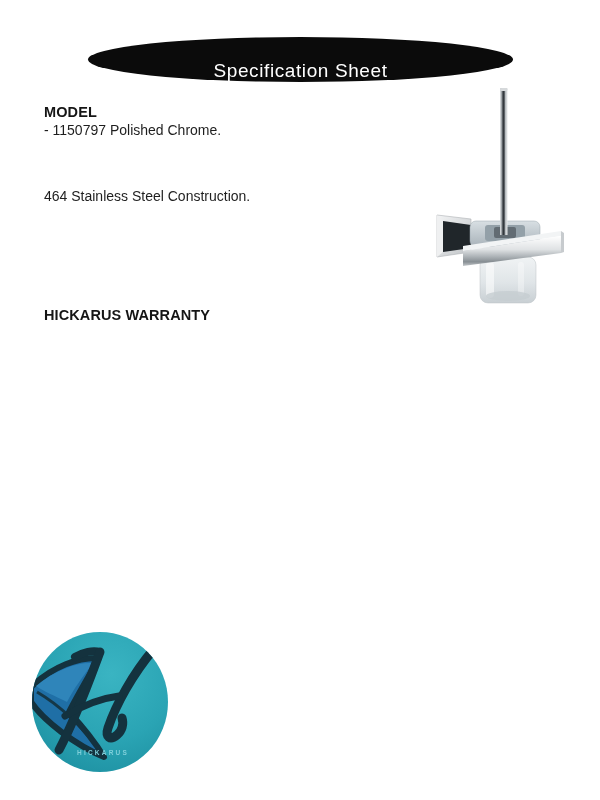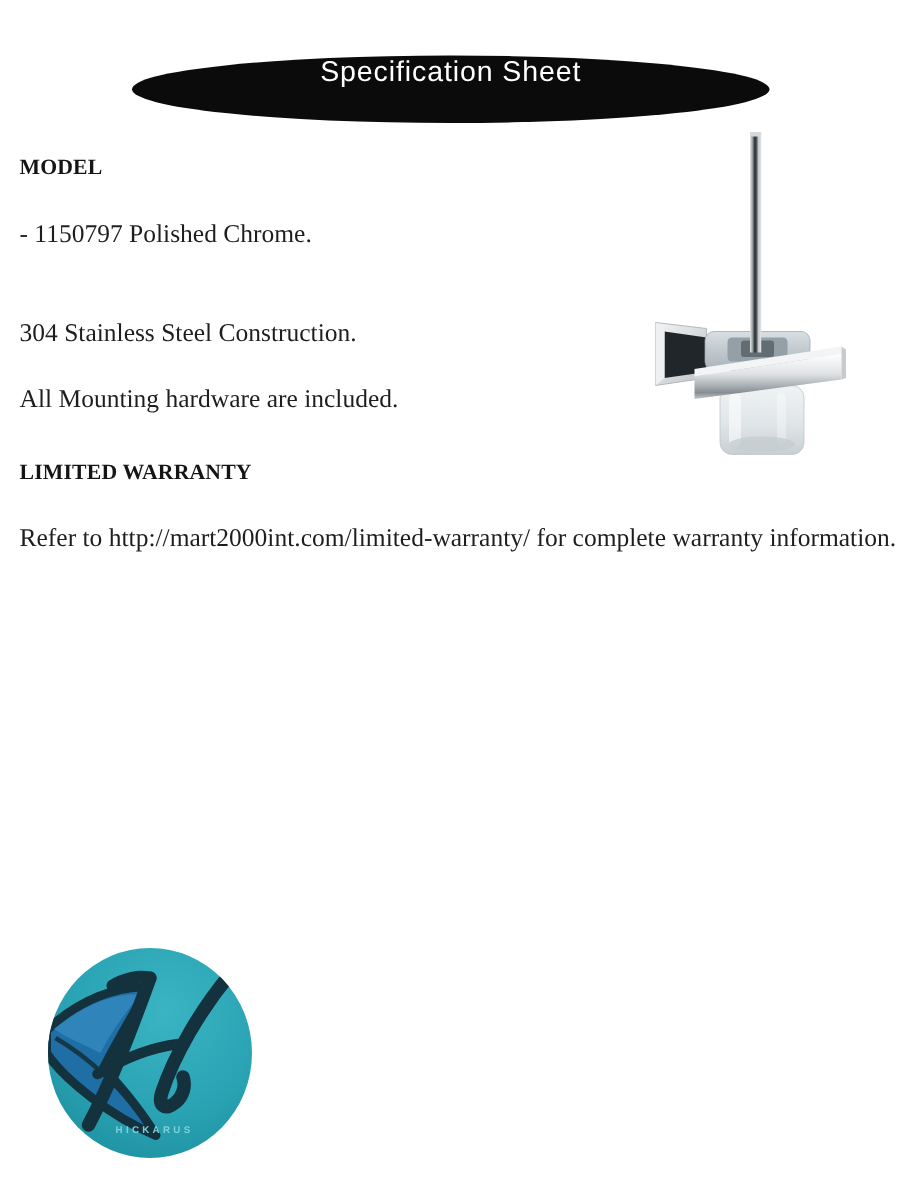--- a/index.html
+++ b/index.html
@@ -10,35 +10,35 @@
     background:#ffffff;
     font-family:"Liberation Sans", sans-serif;
     color:#1e1e1e;
     overflow:hidden;
   }
   .banner {
     position:absolute; left:88px; top:37px;
     width:425px; height:45px;
     background:#0b0b0b;
     border-radius:50%;
-    display:flex; align-items:flex-start; justify-content:center;
+    display:flex; align-items:flex-end; justify-content:center;
   }
   .banner-title {
     color:#ffffff;
     font-size:19px;
     letter-spacing:0.6px;
     padding-top:1px;
   }
-  .sec { position:absolute; left:13px;font-family:Liberation Serif, serif; }
+  .sec { position:absolute; left:44px; }
   .sec h2 {
     font-size:14.5px; font-weight:bold; line-height:18px;
     color:#151515; letter-spacing:0.1px;
   }
   .sec p {
-    font-size:17px; line-height:18px; color:#1e1e1e;margin-top:26px;
+    font-size:14px; line-height:18px; color:#1e1e1e;
   }
   .sec-model { top:103px; }
   .sec-description { top:187px; }
   .sec-warranty { top:306px; }
   .product-wrap { position:absolute; left:430px; top:80px; width:160px; height:230px; }
   .logo-wrap { position:absolute; left:31px; top:632px; width:138px; height:142px; }
 </style>
 </head>
 <body>
 
@@ -112,27 +112,25 @@
       </g>
     </svg>
   </div>
 
   <section class="sec sec-model">
     <h2>MODEL</h2>
     <p>- 1150797 Polished Chrome.</p>
   </section>
 
   <section class="sec sec-description">
-    <p>304 Stainless Steel Construction.</p>
-    <p>All Mounting hardware are included.</p>
+    <p>464 Stainless Steel Construction.</p>
   </section>
 
   <section class="sec sec-warranty">
-    <h2>LIMITED WARRANTY</h2>
-    <p>Refer to http://mart2000int.com/limited-warranty/ for complete warranty information.</p>
+    <h2>HICKARUS WARRANTY</h2>
   </section>
 
   <div class="logo-wrap">
     <svg viewBox="0 0 138 142" width="138" height="142">
       <defs>
         <radialGradient id="circG" cx="0.58" cy="0.3" r="0.85">
           <stop offset="0" stop-color="#3ab4c2"></stop>
           <stop offset="0.55" stop-color="#2aa4b4"></stop>
           <stop offset="1" stop-color="#1b8c9d"></stop>
         </radialGradient>

